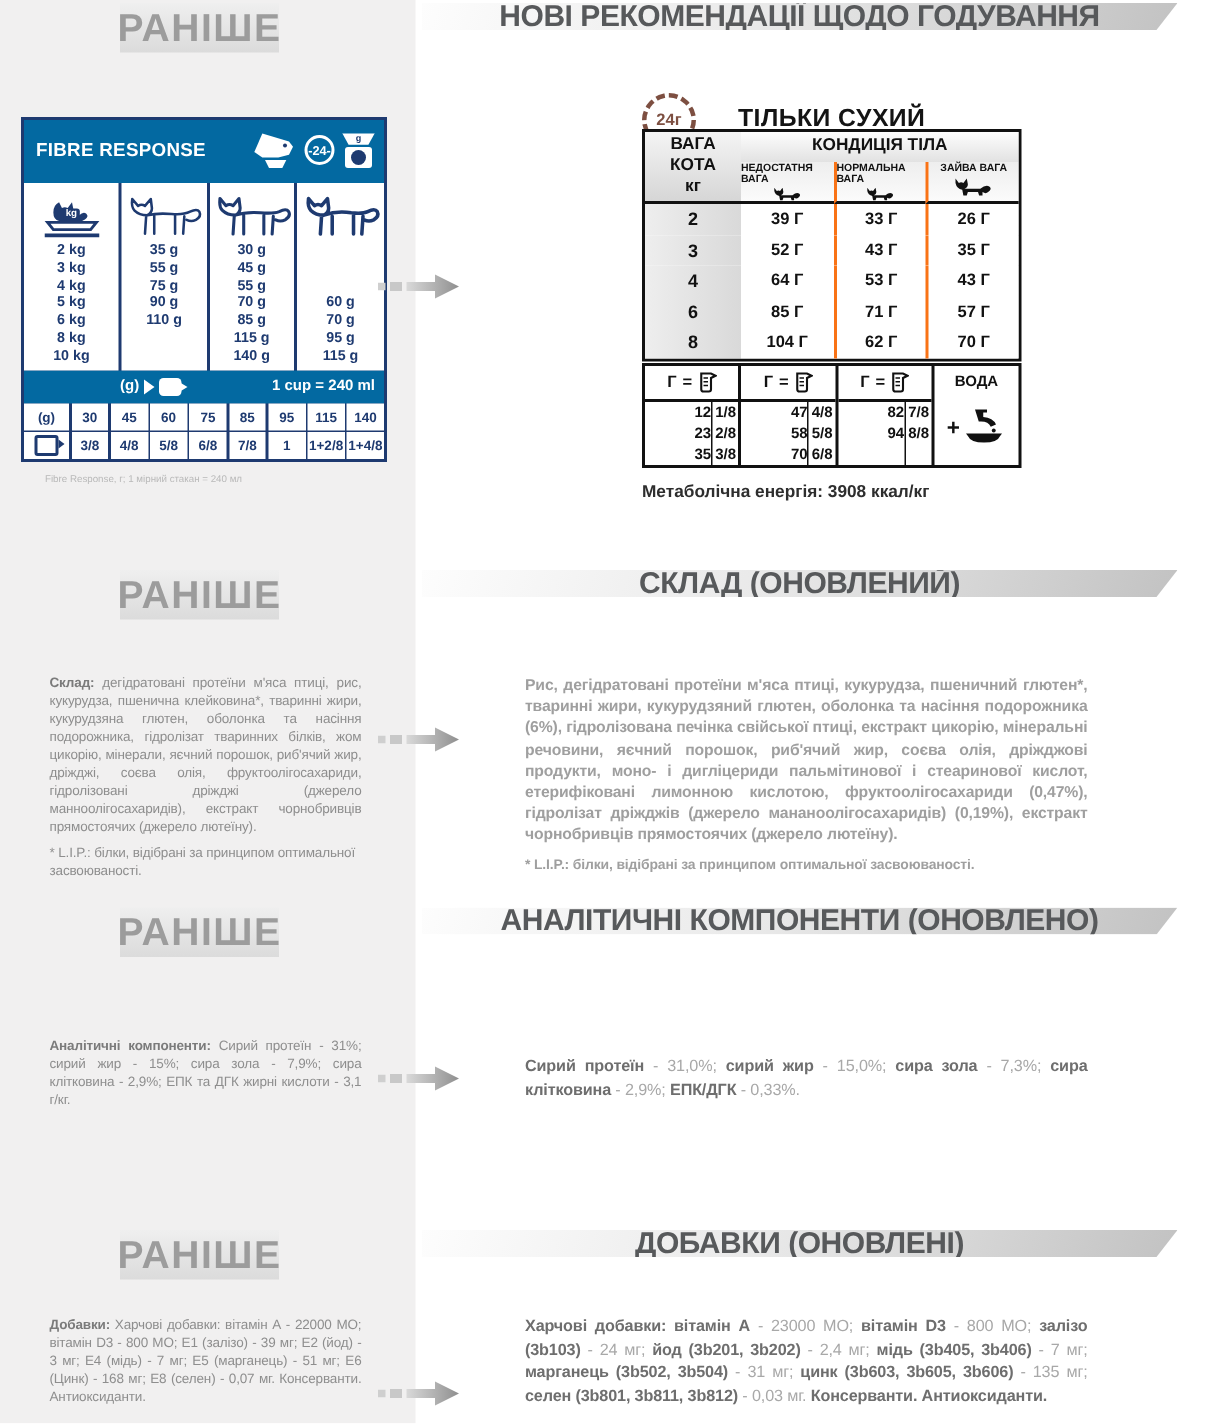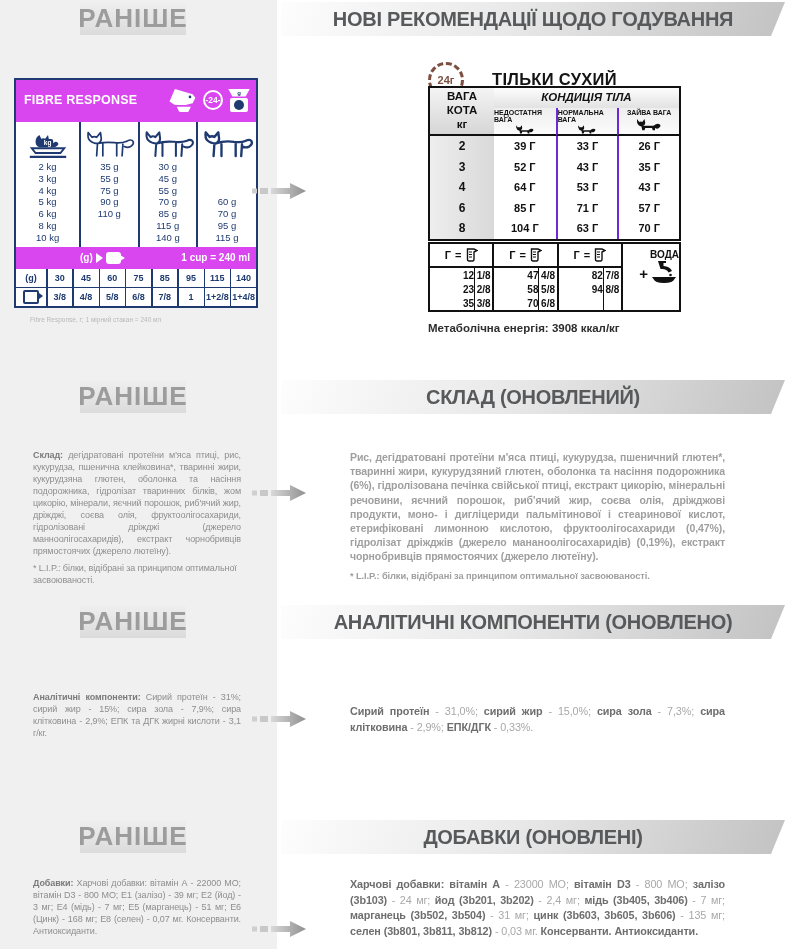--- a/index.html
+++ b/index.html
@@ -4,47 +4,47 @@
 <style>
   html,body{margin:0;padding:0;background:#fff;}
   .page{position:relative;width:803px;height:949px;background:#fff;
         font-family:"Liberation Sans",sans-serif;overflow:hidden;}
   .left-band{position:absolute;left:0;top:0;width:277px;height:949px;background:#f1f0f0;}
 
   
   .before-box{position:absolute;left:80px;width:106px;height:33px;
     background:linear-gradient(180deg,#efefef,#dbdbdb);color:#9c9c9c;font-weight:bold;
     font-size:26px;display:flex;align-items:center;justify-content:center;letter-spacing:1px;}
-  .band{position:absolute;left:281px;right:18px;height:34px;
+  .band{position:absolute;left:281px;right:18px;height:18px;
     background:linear-gradient(110deg,#fdfdfd 0%,#e9e9e9 45%,#c2c2c2 100%);
     clip-path:polygon(0 0,100% 0,calc(100% - 14px) 100%,0 100%);
     color:#57595b;font-weight:bold;font-size:20px;display:flex;align-items:center;
     justify-content:center;letter-spacing:-0.3px;}
 
   
-  .card{position:absolute;left:14px;top:78px;width:244px;background:#d946ef;border:2px solid #1e3a70;box-sizing:border-box;}
+  .card{position:absolute;left:14px;top:78px;width:244px;background:#0369a1;border:2px solid #1e3a70;box-sizing:border-box;}
   .card-head{height:40px;display:flex;align-items:center;justify-content:space-between;padding:0 6px 2px 8px;}
   .brand{color:#fff;font-weight:bold;font-size:12.5px;letter-spacing:0.2px;}
   .head-icons{display:flex;align-items:center;gap:5px;}
   .hclock{width:20px;height:20px;border:2px solid #fff;border-radius:50%;color:#fff;
     font-size:8.5px;font-weight:bold;display:flex;align-items:center;justify-content:center;box-sizing:border-box;}
   .scale-ic{display:flex;flex-direction:column;align-items:center;}
   .scale-dish{width:22px;height:8px;background:#fff;clip-path:polygon(0 0,100% 0,80% 100%,20% 100%);
     display:flex;align-items:center;justify-content:center;}
   .scale-dish i{font-style:normal;font-size:6px;font-weight:bold;color:#1e3a70;line-height:1;}
   .scale-body{width:18px;height:14px;background:#fff;border-radius:2px;display:flex;
     align-items:center;justify-content:center;margin-top:1px;}
   .scale-face{width:10px;height:10px;border-radius:50%;background:#1e3a70;}
   .card-grid{display:flex;gap:2px;background:#1e3a70;}
   .ccol{background:#fff;flex:1;padding-bottom:3px;}
   .ccol1{flex:1.12;}
   .cicon{height:38px;display:flex;align-items:flex-end;justify-content:center;position:relative;padding-bottom:1px;}
   .kg-badge{position:absolute;left:50%;top:17px;transform:translateX(-50%);background:#1e3a70;color:#fff;
     font-size:6.5px;font-weight:bold;padding:0 2px;border-radius:2px;line-height:8px;}
-  .cval{height:11.8px;line-height:11.8px;text-align:center;font-size:9.5px;font-weight:normal;color:#1e3a70;}
+  .cval{height:11.8px;line-height:11.8px;text-align:center;font-size:9.5px;font-weight:bold;color:#1e3a70;}
   .card-cupband{height:22px;color:#fff;display:flex;align-items:center;font-size:10px;font-weight:bold;padding:0 6px;}
   .gp{display:flex;align-items:center;gap:3px;margin-left:58px;}
   .barrow{width:0;height:0;border-left:7px solid #fff;border-top:5px solid transparent;border-bottom:5px solid transparent;}
   .cupic{width:15px;height:12px;background:#fff;border-radius:3px;position:relative;}
   .cupic::after{content:"";position:absolute;right:-4px;top:3px;border-left:5px solid #fff;
     border-top:3px solid transparent;border-bottom:3px solid transparent;}
   .cup-eq{margin-left:auto;}
   .card-minitable{display:grid;grid-template-columns:30px repeat(8,1fr);gap:1.5px;background:#1e3a70;}
   .mtc{background:#fff;text-align:center;font-size:9px;font-weight:bold;color:#1e3a70;height:18px;line-height:18px;}
   .mtc-ic{display:flex;align-items:center;justify-content:center;}
@@ -59,39 +59,39 @@
   .clock2{position:absolute;left:428px;top:62px;width:36px;height:36px;border:3px dashed #7d4f41;
     border-radius:50%;color:#7d4f41;font-weight:bold;font-size:11px;display:flex;align-items:center;
     justify-content:center;box-sizing:border-box;background:#fff;}
   .dry-title{position:absolute;left:492px;top:70px;font-size:16.5px;font-weight:bold;color:#141414;letter-spacing:0.3px;}
   .dry-table{position:absolute;left:428px;top:86px;width:253px;border:2px solid #111;background:#fff;
     display:grid;grid-template-columns:64px 1fr 1fr 1fr;grid-template-rows:20px 28px repeat(5,20.5px);box-sizing:border-box;}
   .dt-wh{grid-row:1/3;grid-column:1;background:linear-gradient(180deg,#f4f4f4,#d6d6d6);display:flex;
     flex-direction:column;align-items:center;justify-content:center;font-weight:bold;color:#111;
     font-size:11.5px;line-height:1.2;border-bottom:2.5px solid #111;}
   .dt-cond{grid-column:2/5;background:linear-gradient(180deg,#fdfdfd,#e2e2e2);text-align:center;
-    font-weight:bold;font-size:11.5px;color:#111;padding-top:3px;font-style:italic;}
+    font-weight:bold;font-size:11.5px;color:#111;padding-top:3px;}
   .dt-ch{display:flex;flex-direction:column;align-items:center;justify-content:flex-start;
     background:linear-gradient(180deg,#eeeeee,#fbfbfb);font-size:7px;font-weight:bold;color:#111;
     border-bottom:2.5px solid #111;padding-top:1px;}
-  .bl{border-left:2px solid #6d28d9;}
+  .bl{border-left:2px solid #f97316;}
   .dt-w{background:linear-gradient(90deg,#eeeeee,#d9d9d9);font-size:12px;font-weight:bold;color:#111;
     text-align:center;line-height:20.5px;}
   .dt-d{background:#fff;font-size:11px;font-weight:bold;color:#111;text-align:center;line-height:20.5px;}
 
   
   .frac-table{position:absolute;left:428px;top:242px;width:253px;height:70px;border:2.5px solid #111;
     background:#fff;display:flex;box-sizing:border-box;}
   .pair{flex:1;display:grid;grid-template-columns:0.9fr 1.1fr;grid-template-rows:24px repeat(3,1fr);
     border-right:2.5px solid #111;}
   .pair-head{grid-column:1/3;display:flex;align-items:center;justify-content:center;gap:4px;
     font-weight:bold;font-size:11px;color:#111;border-bottom:2px solid #111;}
   .fc{display:flex;align-items:center;justify-content:center;font-weight:bold;font-size:10px;color:#111;}
   .fc1{border-right:1.5px solid #111;margin-left:33px;}
-  .water{width:56px;display:flex;flex-direction:column;align-items:flex-end;padding-top:5px;gap:0;
+  .water{width:56px;display:flex;flex-direction:column;align-items:center;padding-top:5px;gap:12px;
     font-weight:bold;font-size:10px;color:#111;}
   .water-row{display:flex;align-items:center;gap:1px;}
   .plus{font-size:15px;font-weight:bold;color:#111;}
   .metabolic{position:absolute;left:428px;top:322px;font-size:11.5px;font-weight:bold;color:#2e2e2e;}
 
   
   .lt{position:absolute;left:33px;width:208px;color:#8e8e8e;font-size:9px;line-height:1.33;
     text-align:justify;letter-spacing:-0.1px;}
   .lt b{color:#7b7b7b;}
   .lt .fn{margin-top:5px;text-align:left;}
@@ -307,21 +307,21 @@
     <div class="dt-w">4</div>
     <div class="dt-d">64 Г</div>
     <div class="dt-d bl">53 Г</div>
     <div class="dt-d bl">43 Г</div>
     <div class="dt-w">6</div>
     <div class="dt-d">85 Г</div>
     <div class="dt-d bl">71 Г</div>
     <div class="dt-d bl">57 Г</div>
     <div class="dt-w">8</div>
     <div class="dt-d">104 Г</div>
-    <div class="dt-d bl">63 Г</div>
+    <div class="dt-d bl">62 Г</div>
     <div class="dt-d bl">70 Г</div>
   </div>
 
   <div class="frac-table">
     <div class="pair">
       <div class="pair-head">
         <span>Г</span>
           <span>=</span>
         <svg width="12" height="14" viewBox="0 0 12 14">
             <path d="M1.5 1 H8 L11 2.5 L8 4 V11.5 Q8 13 6.5 13 H3 Q1.5 13 1.5 11.5 Z" fill="none" stroke="#111" stroke-width="1.4"></path>

